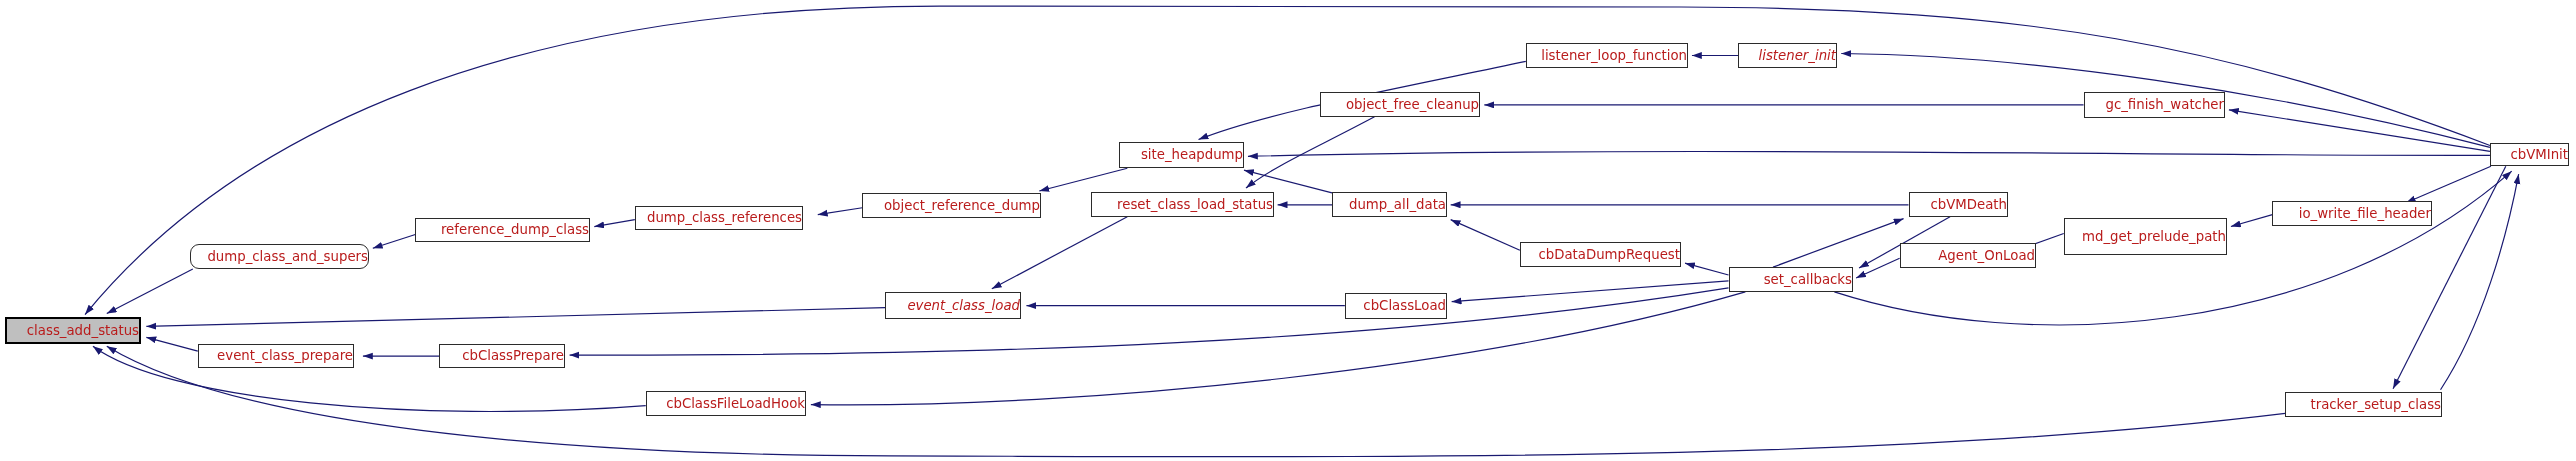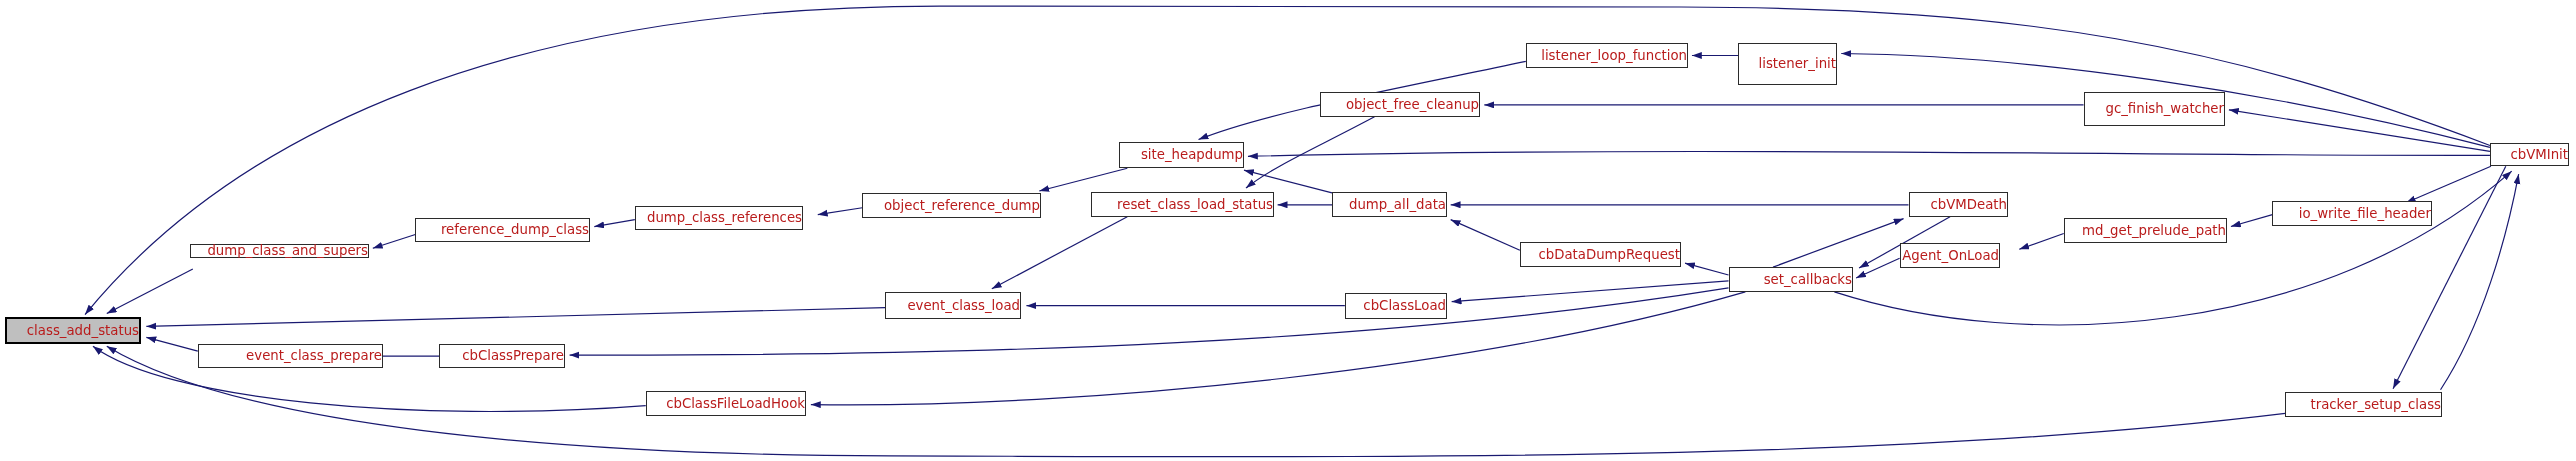--- a/index.html
+++ b/index.html
@@ -75,21 +75,21 @@
         <path d="M444,360 L367,360" fill="none" stroke="#191970" stroke-width="1.2" marker-end="url(#arrow)"></path>
         <path d="M1765,295 C1500,372 1100,413 820,409" fill="none" stroke="#191970" stroke-width="1.2" marker-end="url(#arrow)"></path>
         <path d="M653,410 C420,428 168,405 94,350" fill="none" stroke="#191970" stroke-width="1.2" marker-end="url(#arrow)"></path>
         <path d="M200,355 L148,341" fill="none" stroke="#191970" stroke-width="1.2" marker-end="url(#arrow)"></path>
       </g>
   </svg>
   <div id="nodes">
       <div class="node highlighted" style="left: 5px; top: 317px; width: 136px; height: 27px;">
         <span>class_add_status</span>
       </div>
-      <div class="node" style="left: 190px; top: 244px; width: 179px; height: 14px;">
+      <div class="node" style="left: 190px; top: 244px; width: 179px; height: 25px; border-radius: 9px;">
         <span>dump_class_and_supers</span>
       </div>
       <div class="node" style="left: 415px; top: 218px; width: 175px; height: 24px; padding-left: 35px;">
         <span>reference_dump_class</span>
       </div>
       <div class="node" style="left: 635px; top: 206px; width: 168px; height: 24px;">
         <span>dump_class_references</span>
       </div>
       <div class="node" style="left: 862px; top: 193px; width: 179px; height: 25px; padding-left: 29px;">
         <span>object_reference_dump</span>
@@ -102,54 +102,54 @@
       </div>
       <div class="node" style="left: 1332px; top: 192px; width: 115px; height: 25px;">
         <span>dump_all_data</span>
       </div>
       <div class="node" style="left: 1320px; top: 92px; width: 160px; height: 25px;">
         <span>object_free_cleanup</span>
       </div>
       <div class="node" style="left: 1526px; top: 43px; width: 162px; height: 25px;">
         <span>listener_loop_function</span>
       </div>
-      <div class="node" style="left: 1738px; top: 43px; width: 99px; height: 42px;">
+      <div class="node" style="left: 1738px; top: 43px; width: 99px; height: 25px; font-style: italic;">
         <span>listener_init</span>
       </div>
-      <div class="node" style="left: 885px; top: 292px; width: 136px; height: 27px;">
+      <div class="node" style="left: 885px; top: 292px; width: 136px; height: 27px; font-style: italic;">
         <span>event_class_load</span>
       </div>
       <div class="node" style="left: 1345px; top: 293px; width: 102px; height: 26px; padding-left: 11px;">
         <span>cbClassLoad</span>
       </div>
       <div class="node" style="left: 1520px; top: 242px; width: 161px; height: 25px;">
         <span>cbDataDumpRequest</span>
       </div>
       <div class="node" style="left: 1729px; top: 267px; width: 124px; height: 25px;">
         <span>set_callbacks</span>
       </div>
       <div class="node" style="left: 1909px; top: 192px; width: 99px; height: 25px;">
         <span>cbVMDeath</span>
       </div>
-      <div class="node" style="left: 1900px; top: 243px; width: 100px; height: 25px;">
+      <div class="node" style="left: 1900px; top: 243px; width: 136px; height: 25px;">
         <span>Agent_OnLoad</span>
       </div>
-      <div class="node" style="left: 2064px; top: 218px; width: 163px; height: 25px;">
+      <div class="node" style="left: 2064px; top: 218px; width: 163px; height: 37px;">
         <span>md_get_prelude_path</span>
       </div>
       <div class="node" style="left: 2272px; top: 201px; width: 160px; height: 25px;">
         <span>io_write_file_header</span>
       </div>
-      <div class="node" style="left: 2084px; top: 92px; width: 141px; height: 34px;">
+      <div class="node" style="left: 2084px; top: 92px; width: 141px; height: 26px;">
         <span>gc_finish_watcher</span>
       </div>
       <div class="node" style="left: 2490px; top: 143px; width: 79px; height: 23px;">
         <span>cbVMInit</span>
       </div>
-      <div class="node" style="left: 198px; top: 344px; width: 185px; height: 24px;">
+      <div class="node" style="left: 198px; top: 344px; width: 156px; height: 24px;">
         <span>event_class_prepare</span>
       </div>
       <div class="node" style="left: 439px; top: 344px; width: 126px; height: 24px;">
         <span>cbClassPrepare</span>
       </div>
       <div class="node" style="left: 646px; top: 391px; width: 160px; height: 25px;">
         <span>cbClassFileLoadHook</span>
       </div>
       <div class="node" style="left: 2285px; top: 392px; width: 157px; height: 25px;">
         <span>tracker_setup_class</span>

